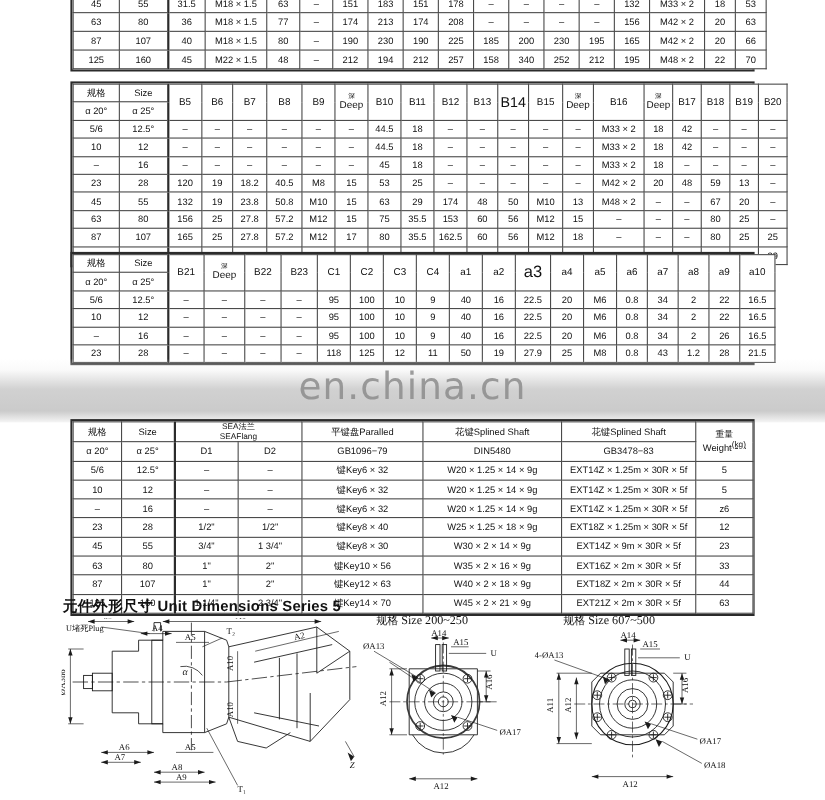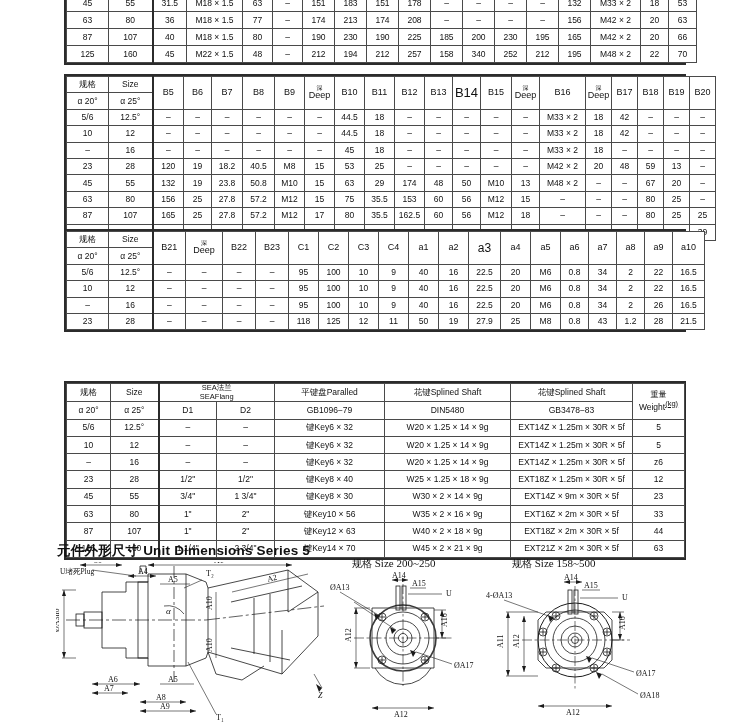--- a/index.html
+++ b/index.html
@@ -537,21 +537,21 @@
             <td rowspan="2">
               <span class="hdr-en" style="font-size:9px">C4</span>
             </td>
             <td rowspan="2">
               <span class="hdr-en" style="font-size:9px">a1</span>
             </td>
             <td rowspan="2">
               <span class="hdr-en" style="font-size:9px">a2</span>
             </td>
             <td rowspan="2">
-              <span class="hdr-en" style="font-size:12px">a3</span>
+              <span class="hdr-en" style="font-size:15px">a3</span>
             </td>
             <td rowspan="2">
               <span class="hdr-en" style="font-size:9px">a4</span>
             </td>
             <td rowspan="2">
               <span class="hdr-en" style="font-size:9px">a5</span>
             </td>
             <td rowspan="2">
               <span class="hdr-en" style="font-size:9px">a6</span>
             </td>
@@ -659,20 +659,23 @@
             <td>0.8</td>
             <td>43</td>
             <td>1.2</td>
             <td>28</td>
             <td>21.5</td>
           </tr>
         </tbody>
     </table>
   </div>
 
+  <div id="wm">
+    <div class="wmtext">en.china.cn</div>
+  </div>
 
   <div class="tblwrap" id="t4">
     <table class="spec">
       <colgroup>
         <col style="width:44px">
           <col style="width:48px">
         <col style="width:58px">
           <col style="width:58px">
         <col style="width:110px">
           <col style="width:126px">
@@ -898,21 +901,21 @@
         <text x="104" y="147">A9</text>
         <text x="112" y="120">A5</text>
         <text x="150" y="14">T₂</text>
         <text x="160" y="158">T₁</text>
         <text x="262" y="136" font-style="italic">Z</text>
         <text x="4" y="12" font-size="7.5">U堵死Plug</text>
       </g>
     </svg>
   </div>
 
-  <div class="cap" style="left:352px;top:557px;">
+  <div class="cap" style="left:342px;top:557px;">
     <span class="cn">规格</span>
     <span>Size 200~250</span>
   </div>
   <div class="drw" id="drw-flange-small" style="left:330px;top:572px;">
     <svg width="160" height="152" viewBox="0 0 160 152">
       <g fill="none" stroke="#1b1b1b" stroke-width="0.8">
 
         <path d="M42 36 L104 36 L104 96 L42 96 Z"></path>
 
         <circle cx="73" cy="66" r="33" stroke-width="1.6" stroke="#3a3a3a"></circle>
@@ -983,21 +986,21 @@
         <text x="82" y="14">A15</text>
         <text x="116" y="24">U</text>
         <text x="0" y="18">ØA13</text>
         <text x="124" y="96">ØA17</text>
       </g>
     </svg>
   </div>
 
   <div class="cap" style="left:512px;top:557px;">
     <span class="cn">规格</span>
-    <span>Size 158~500</span>
+    <span>Size 607~500</span>
   </div>
   <div class="drw" id="drw-flange-large" style="left:486px;top:572px;">
     <svg width="250" height="152" viewBox="0 0 250 152">
       <g fill="none" stroke="#1b1b1b" stroke-width="0.8">
 
         <path d="M52 48 L60 40 L118 40 L126 48 L126 88 L118 96 L60 96 L52 88 Z"></path>
 
         <circle cx="89" cy="68" r="37" stroke-width="1.0"></circle>
         <circle cx="89" cy="68" r="30" stroke-width="0.8"></circle>
         <circle cx="89" cy="68" r="22" stroke-width="0.8"></circle>

